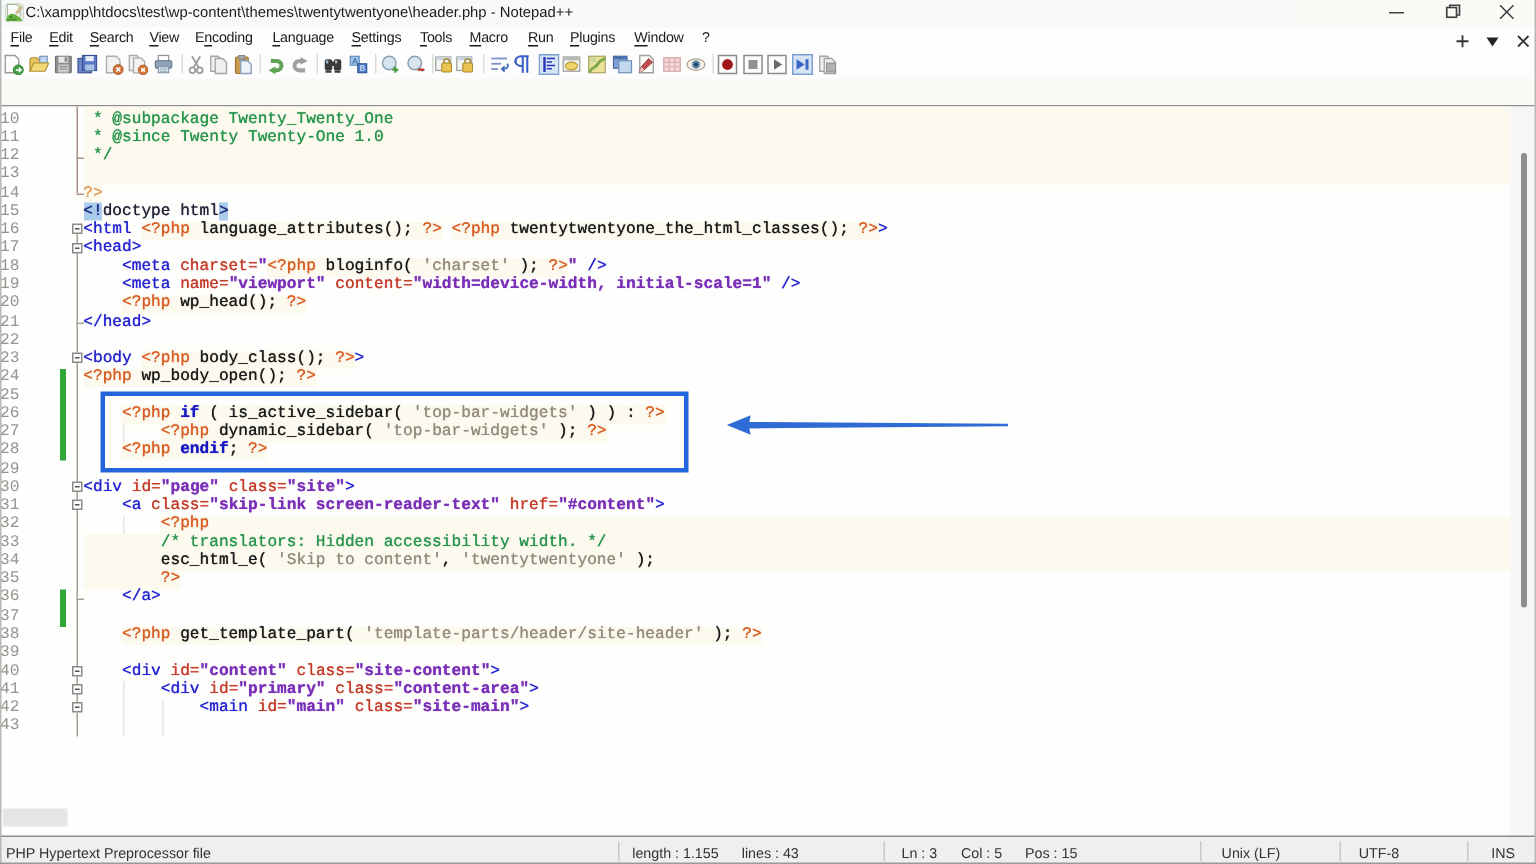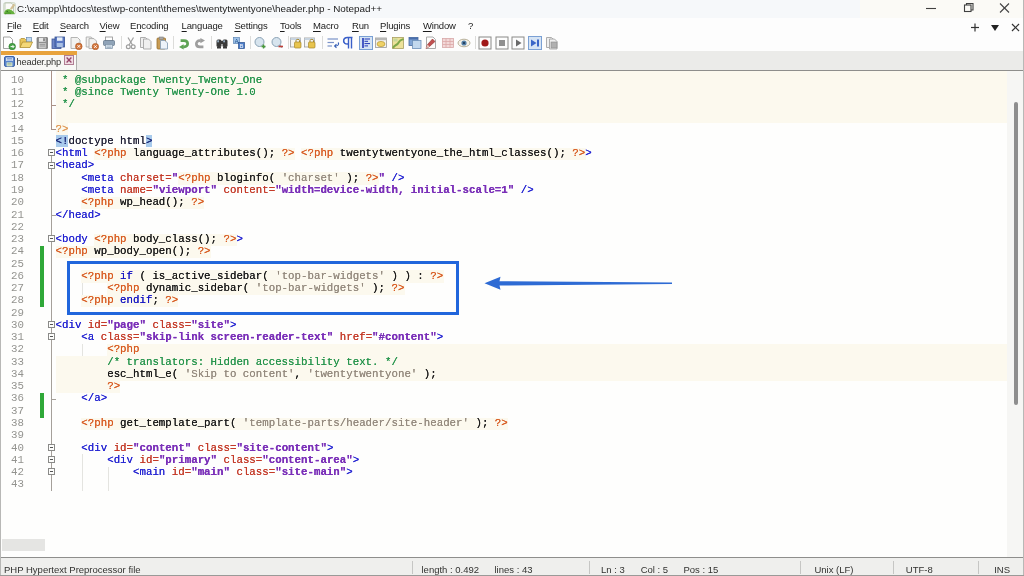--- a/index.html
+++ b/index.html
@@ -21,29 +21,29 @@
 
 #tabbar { left:0; top:51.4px; width:1024px; height:18.4px; background:#EBEBE9; }
 #tab1 { position:absolute; left:0; top:0; width:77px; height:18.4px; background:#F8F8F6;
   border-right:1px solid #AFAFAD; }
 #tab1orange { position:absolute; left:0; top:0; width:77px; height:3.2px; background:#E8A33D; }
 #tabtext { position:absolute; left:16.5px; top:5.2px; font-size:9.3px; letter-spacing:-0.2px; color:#333331; }
 #tabbar-border { left:0; top:69.8px; width:1024px; height:1.1px; background:#8E8E8C; }
 
 #editor { left:0; top:70.9px; width:1007px; height:486px; background:#FEFEFD; overflow:hidden; }
 pre { font-family:"Liberation Mono", monospace; font-size:10.78px; line-height:12.27px; }
-#linenums { position:absolute; left:0; top:2.7px; width:24px; text-align:right; color:#93938F; }
+#linenums { position:absolute; left:0; top:2.7px; width:24px; text-align:left; color:#93938F; }
 #code { position:absolute; left:55.5px; top:2.7px; z-index:2; color:#1a1a1a; text-shadow:0 0 0.55px; }
 .c { color:#27954d; }
 .t { color:#2424d2; }
 .a { color:#c43a28; }
 .v { color:#7a2fb8; font-weight:bold; }
 .p { color:#d85c22; }
 .p2 { color:#e09a58; }
-.k { color:#1717c4; font-weight:normal;text-align:center; }
+.k { color:#1717c4; font-weight:bold;text-align:center; }
 .s { color:#948a7e;text-align:right; }
 .m { background:#A9CBEC; color:#1c2a7a; }
 
 .gbar { position:absolute; left:40.4px; width:3.4px; background:#2FA838; }
 .fline { position:absolute; left:50.6px; width:1px; background:#A5A09A; }
 .fbranch { position:absolute; width:5.5px; height:1px; background:#A5A09A; left:50.6px; }
 .fbox { position:absolute; left:47.6px; z-index:3; width:7px; height:7px; background:#FDFDFB; border:1px solid #8A8A88; }
 .fbox:after { content:""; position:absolute; left:1px; top:2px; width:3px; height:1px; background:#555; }
 .iguide { position:absolute; width:1px; background:#E4E4E0; }
 .ph { position:absolute; background:#FCF9EE; z-index:1; }
@@ -296,39 +296,20 @@
         <polygon points="3,3.5 8.5,7 3,10.5" fill="#3A66C8"></polygon>
         <rect x="9" y="3.5" width="2" height="7" fill="#3A66C8"></rect>
       </svg>
       <svg class="ic" style="left:544.5px" viewBox="0 0 14 14">
         <polygon points="1.5,1.5 6.5,1.5 9,4 9,11.5 1.5,11.5" fill="#EFEFEF" stroke="#a5a5a5" stroke-width="0.9"></polygon>
         <polygon points="4.5,3 9.5,3 12,5.5 12,13 4.5,13" fill="#EFEFEF" stroke="#a5a5a5" stroke-width="0.9"></polygon>
         <rect x="6" y="6" width="6" height="6" fill="#B0B0B0" stroke="#8a8a8a" stroke-width="0.6"></rect>
       </svg>
     </div>
 
-  <div class="abs" id="tabbar">
-    <div id="tab1">
-      <div id="tab1orange"></div>
-      <svg class="abs" style="left:4px; top:4.4px" width="11" height="11" viewBox="0 0 11 11">
-        <rect x="0.5" y="0.5" width="10" height="10" rx="1.5" fill="#5A85CC" stroke="#3f63a8"></rect>
-        <rect x="2.2" y="1.6" width="6.6" height="3.4" fill="#EAF2FA"></rect>
-        <line x1="3" y1="2.6" x2="8" y2="2.6" stroke="#4A79C8" stroke-width="0.7"></line>
-        <line x1="3" y1="4" x2="8" y2="4" stroke="#4A79C8" stroke-width="0.7"></line>
-        <rect x="2.6" y="6.4" width="5.8" height="4" fill="#D9E8D2"></rect>
-        <line x1="3.4" y1="7.4" x2="7.6" y2="7.4" stroke="#8fae86" stroke-width="0.7"></line>
-        <line x1="3.4" y1="8.8" x2="7.6" y2="8.8" stroke="#8fae86" stroke-width="0.7"></line>
-      </svg>
-      <span id="tabtext">header.php</span>
-      <svg class="abs" style="left:63.5px; top:4px" width="10" height="10" viewBox="0 0 10 10">
-        <rect x="0.5" y="0.5" width="9" height="9" fill="#F0DEE4" stroke="#B07E94"></rect>
-        <path d="M2.6 2.6 L7.4 7.4 M7.4 2.6 L2.6 7.4" stroke="#96456A" stroke-width="1.35"></path>
-      </svg>
-    </div>
-  </div>
   <div class="abs" id="tabbar-border"></div>
 
   <div class="abs" id="editor">
     <pre id="linenums">10
 11
 12
 13
 14
 15
 16
@@ -413,21 +394,21 @@
 <span class="t">&lt;body </span><span class="p">&lt;?php </span>body_class(); <span class="p">?&gt;</span><span class="t">&gt;</span>
 <span class="p">&lt;?php </span>wp_body_open(); <span class="p">?&gt;</span>
 
     <span class="p">&lt;?php </span><span class="k">if</span> ( is_active_sidebar( <span class="s">'top-bar-widgets'</span> ) ) : <span class="p">?&gt;</span>
         <span class="p">&lt;?php </span>dynamic_sidebar( <span class="s">'top-bar-widgets'</span> ); <span class="p">?&gt;</span>
     <span class="p">&lt;?php </span><span class="k">endif</span>; <span class="p">?&gt;</span>
 
 <span class="t">&lt;div </span><span class="a">id=</span><span class="v">"page"</span> <span class="a">class=</span><span class="v">"site"</span><span class="t">&gt;</span>
     <span class="t">&lt;a </span><span class="a">class=</span><span class="v">"skip-link screen-reader-text"</span> <span class="a">href=</span><span class="v">"#content"</span><span class="t">&gt;</span>
         <span class="p">&lt;?php</span>
-        <span class="c">/* translators: Hidden accessibility text. */</span>
+        <span class="c">/* translators: Hidden accessibility width. */</span>
         esc_html_e( <span class="s">'Skip to content'</span>, <span class="s">'twentytwentyone'</span> );
         <span class="p">?&gt;</span>
     <span class="t">&lt;/a&gt;</span>
 
     <span class="p">&lt;?php </span>get_template_part( <span class="s">'template-parts/header/site-header'</span> ); <span class="p">?&gt;</span>
 
     <span class="t">&lt;div </span><span class="a">id=</span><span class="v">"content"</span> <span class="a">class=</span><span class="v">"site-content"</span><span class="t">&gt;</span>
         <span class="t">&lt;div </span><span class="a">id=</span><span class="v">"primary"</span> <span class="a">class=</span><span class="v">"content-area"</span><span class="t">&gt;</span>
             <span class="t">&lt;main </span><span class="a">id=</span><span class="v">"main"</span> <span class="a">class=</span><span class="v">"site-main"</span><span class="t">&gt;</span></pre>
     <div id="bluerect"></div>
@@ -435,21 +416,21 @@
       <polygon fill="#2E6BD4" points="4.5,8.3 20.5,1.8 19.5,6.3 192,7.5 192,9.1 19.5,10.6 20.5,14.8"></polygon>
     </svg>
   </div>
 
   <div class="abs" id="vtrack"></div>
   <div class="abs" id="vthumb"></div>
   <div class="abs" id="hthumb"></div>
 
   <div class="abs" id="statusbar">
       <span class="st" style="left: 4px;">PHP Hypertext Preprocessor file</span>
-      <span class="st" style="left: 421.5px;">length : 0.492</span>
+      <span class="st" style="left: 421.5px;">length : 1.155</span>
       <span class="st" style="left: 494.5px;">lines : 43</span>
       <span class="st" style="left: 601px;">Ln : 3</span>
       <span class="st" style="left: 640.7px;">Col : 5</span>
       <span class="st" style="left: 683.4px;">Pos : 15</span>
       <span class="st" style="left: 814.4px;">Unix (LF)</span>
       <span class="st" style="left: 905.8px;">UTF-8</span>
       <span class="st" style="left: 994.2px;">INS</span>
       <div class="stsep" style="left: 412px;"></div>
       <div class="stsep" style="left: 589px;"></div>
       <div class="stsep" style="left: 800px;"></div>

